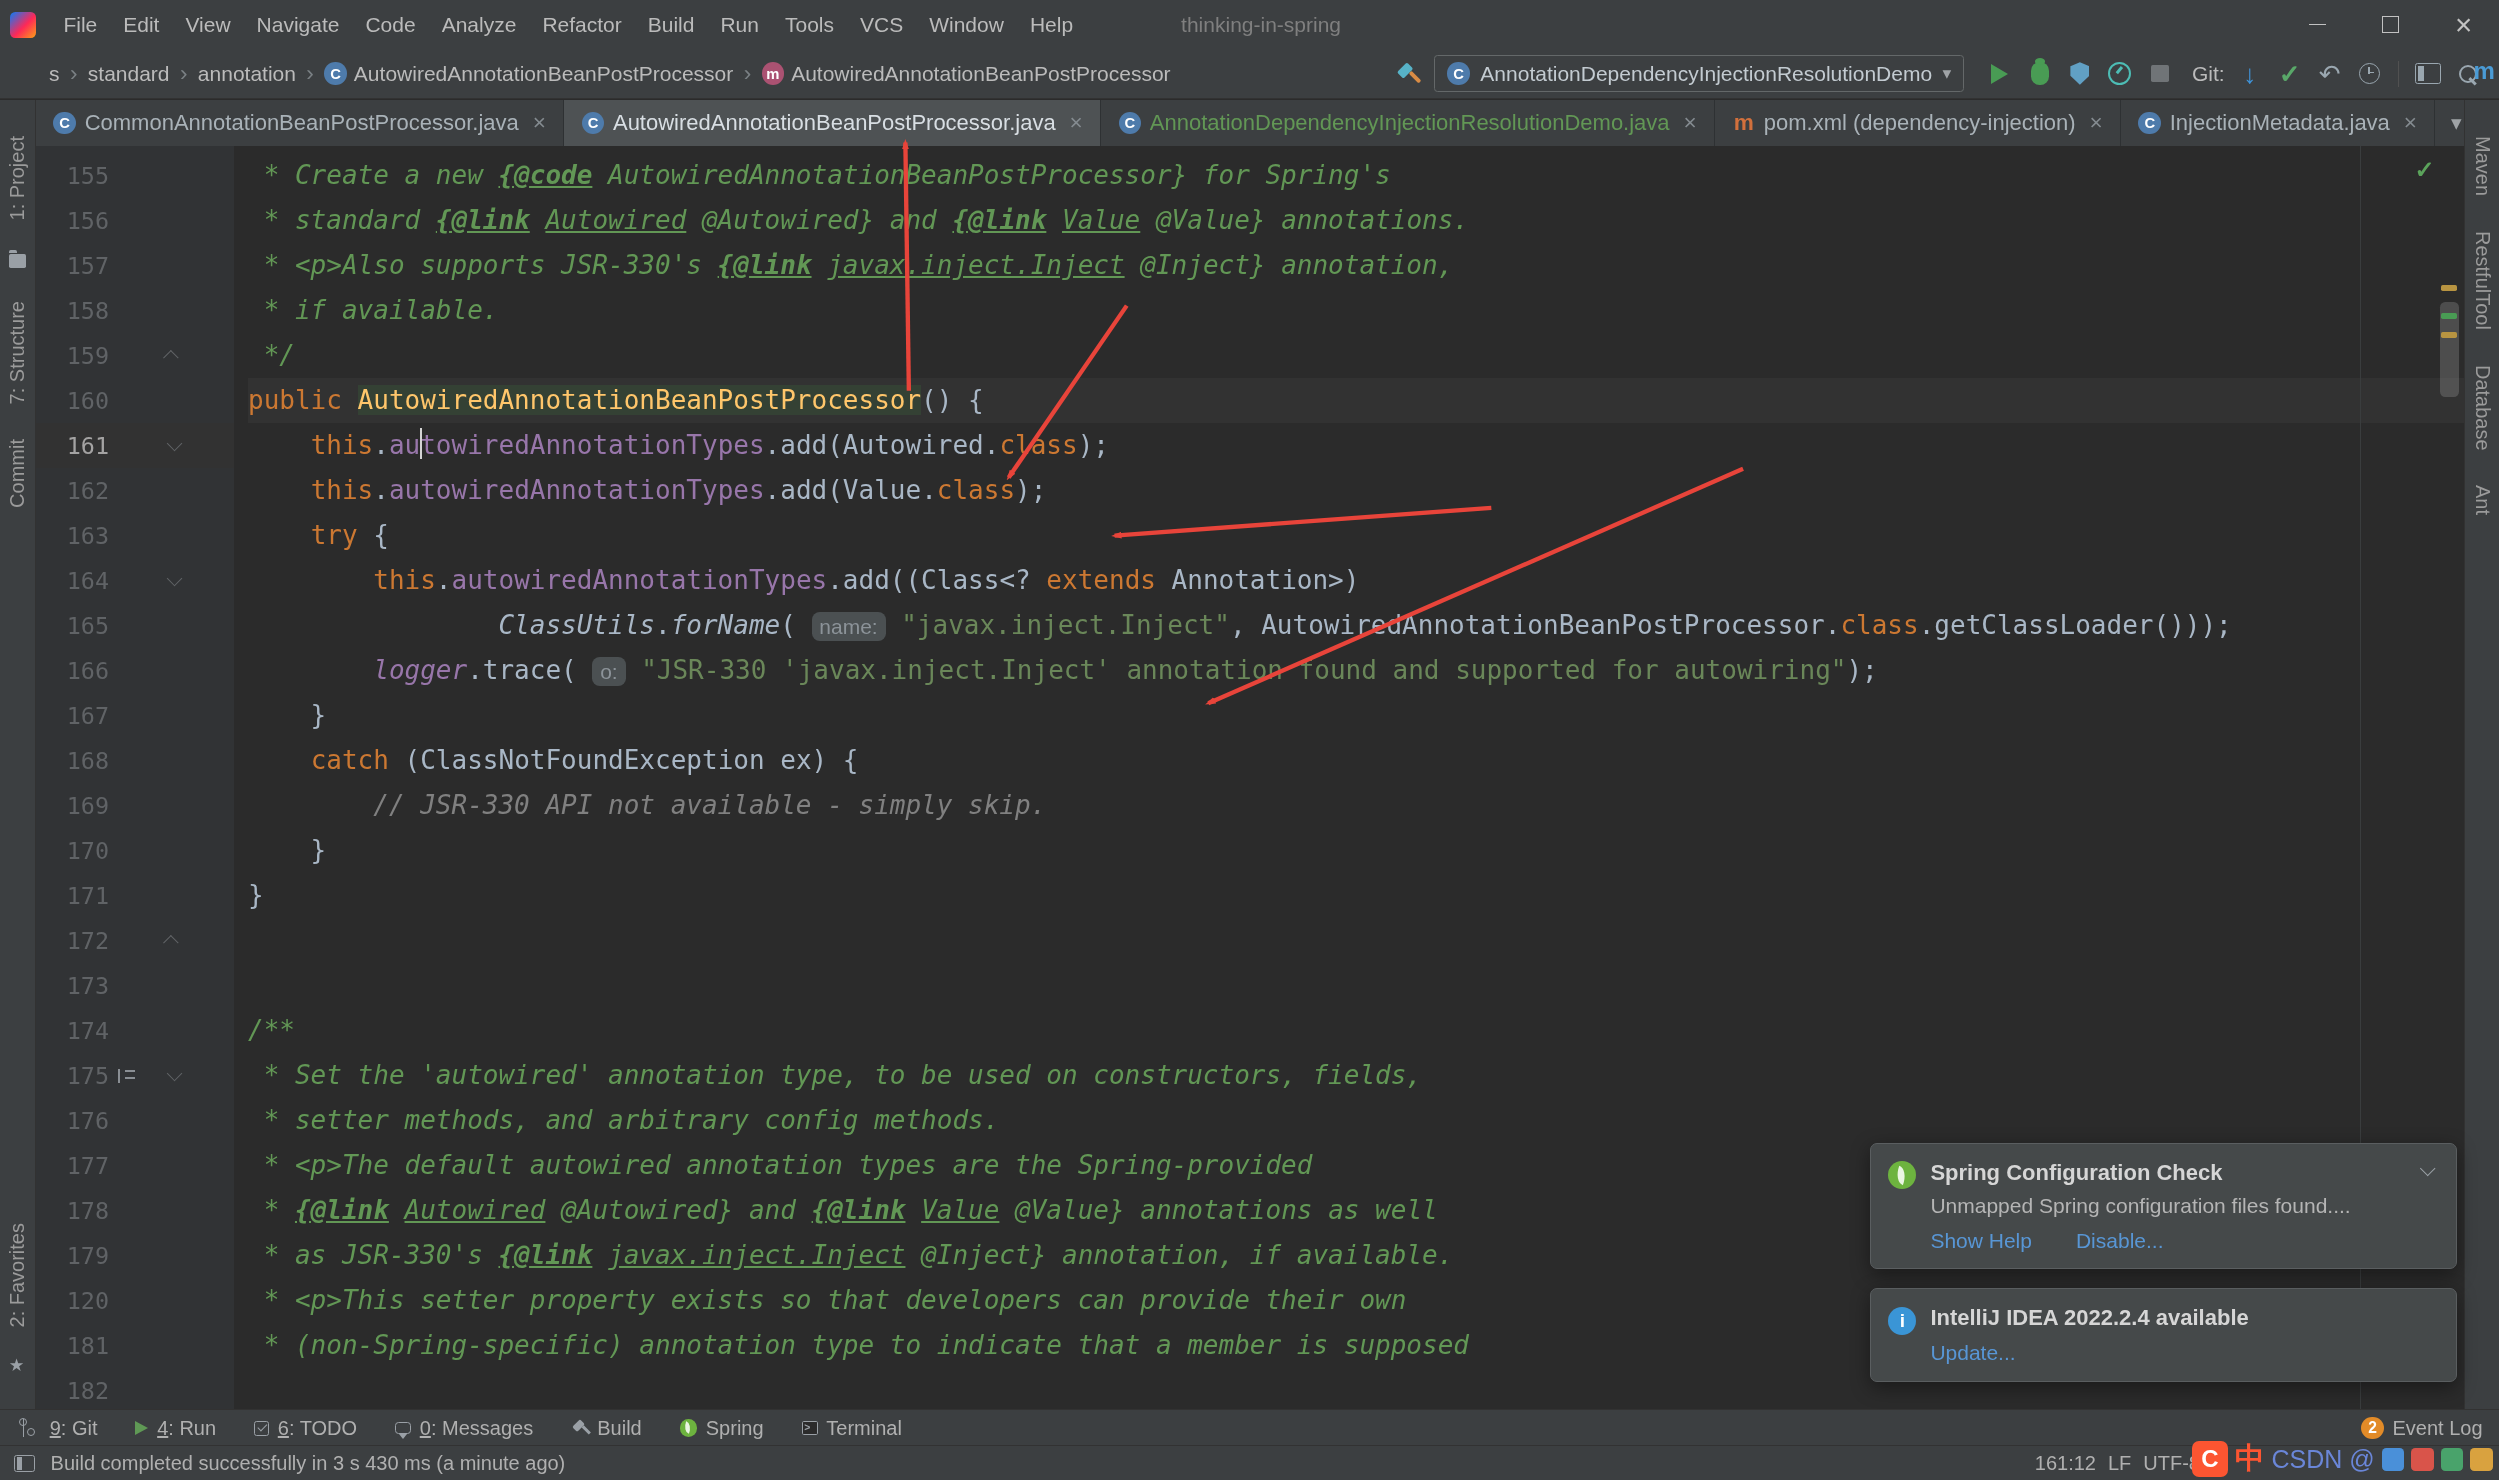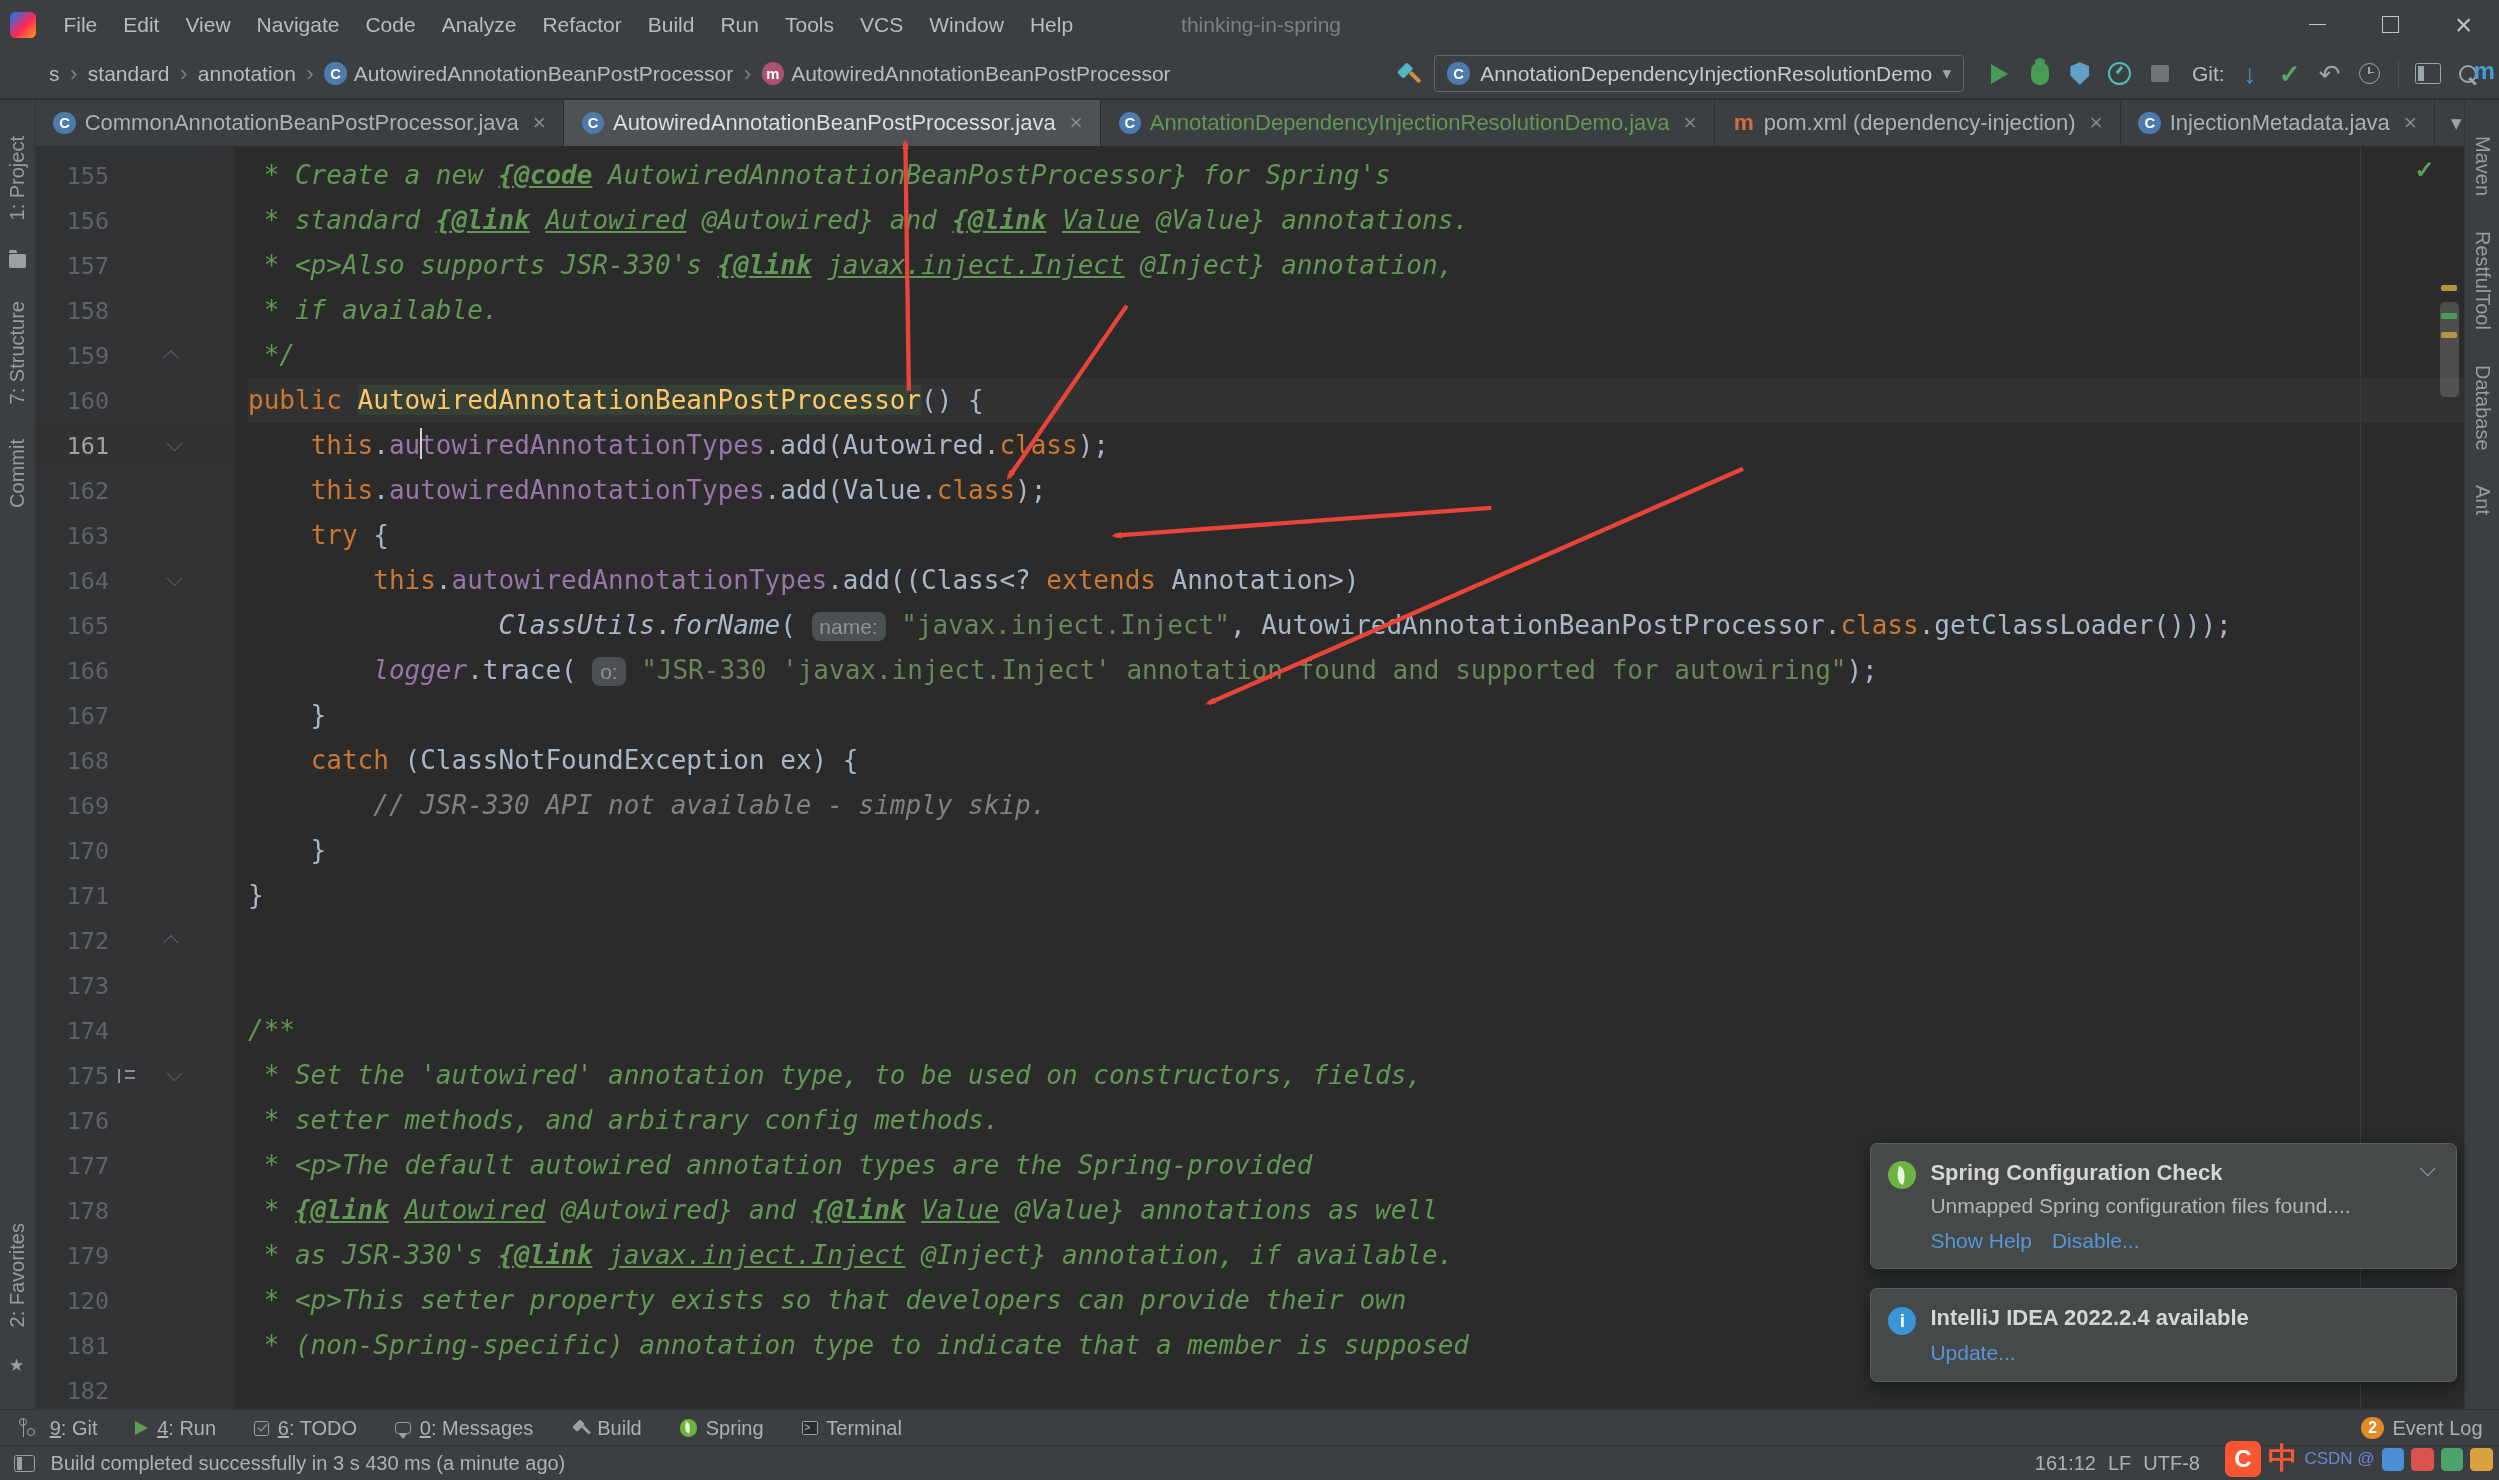--- a/index.html
+++ b/index.html
@@ -158,29 +158,29 @@
   .notif-ic{width:28px;height:28px;border-radius:50%;position:relative;flex:none;margin-top:1.7px;}
   .notif-ic.ic-spring{background:#6db33f;}
   .notif-ic.ic-spring::after{content:"";position:absolute;left:7.8px;top:5.2px;width:10.4px;height:17.4px;background:#eaf5e2;border-radius:0 100% 0 100%;transform:rotate(20deg);}
   .notif-ic.ic-info{background:#3a95d6;color:#fff;font-weight:bold;font-size:19px;display:flex;align-items:center;justify-content:center;}
   .notif-ic.ic-info::after{content:"i";}
   .notif-body{flex:1;min-width:0;}
   .notif-titlerow{display:flex;align-items:flex-start;}
   .notif-title{font-size:22px;font-weight:bold;color:#d6d6d6;flex:1;}
   .notif-chev{width:10.4px;height:10.4px;border-right:1.7px solid #9aa0a6;border-bottom:1.7px solid #9aa0a6;transform:rotate(45deg);margin:3.5px 5.2px 0 0;}
   .notif-text{font-size:21px;color:#b5b5b5;margin-top:8.7px;white-space:nowrap;overflow:hidden;}
-  .notif-links{display:flex;gap:20px;margin-top:10.4px;}
+  .notif-links{display:flex;gap:44px;margin-top:10.4px;}
   .notif-link{color:#5896d5;font-size:21px;}
 
   
   #arrows{position:absolute;inset:0;z-index:40;pointer-events:none;}
   #watermark{position:absolute;right:7px;bottom:1.7px;display:flex;align-items:center;gap:7px;z-index:70;}
   #wm-logo{width:36px;height:36px;border-radius:7px;background:#fc5531;color:#fff;font-weight:bold;font-size:24px;display:flex;align-items:center;justify-content:center;}
   #wm-cjk{color:#fc5531;font-size:29.5px;font-weight:bold;}
-  #wm-text{color:#6a86d8;font-size:17px;}
+  #wm-text{color:#6a86d8;font-size:25px;}
   .wm-sq{width:22.6px;height:22.6px;border-radius:4.3px;}
 </style>
 </head>
 <body>
 
 <div id="app">
 
   <header id="titlebar">
     <span class="idea-logo"></span>
     <nav id="menus">

